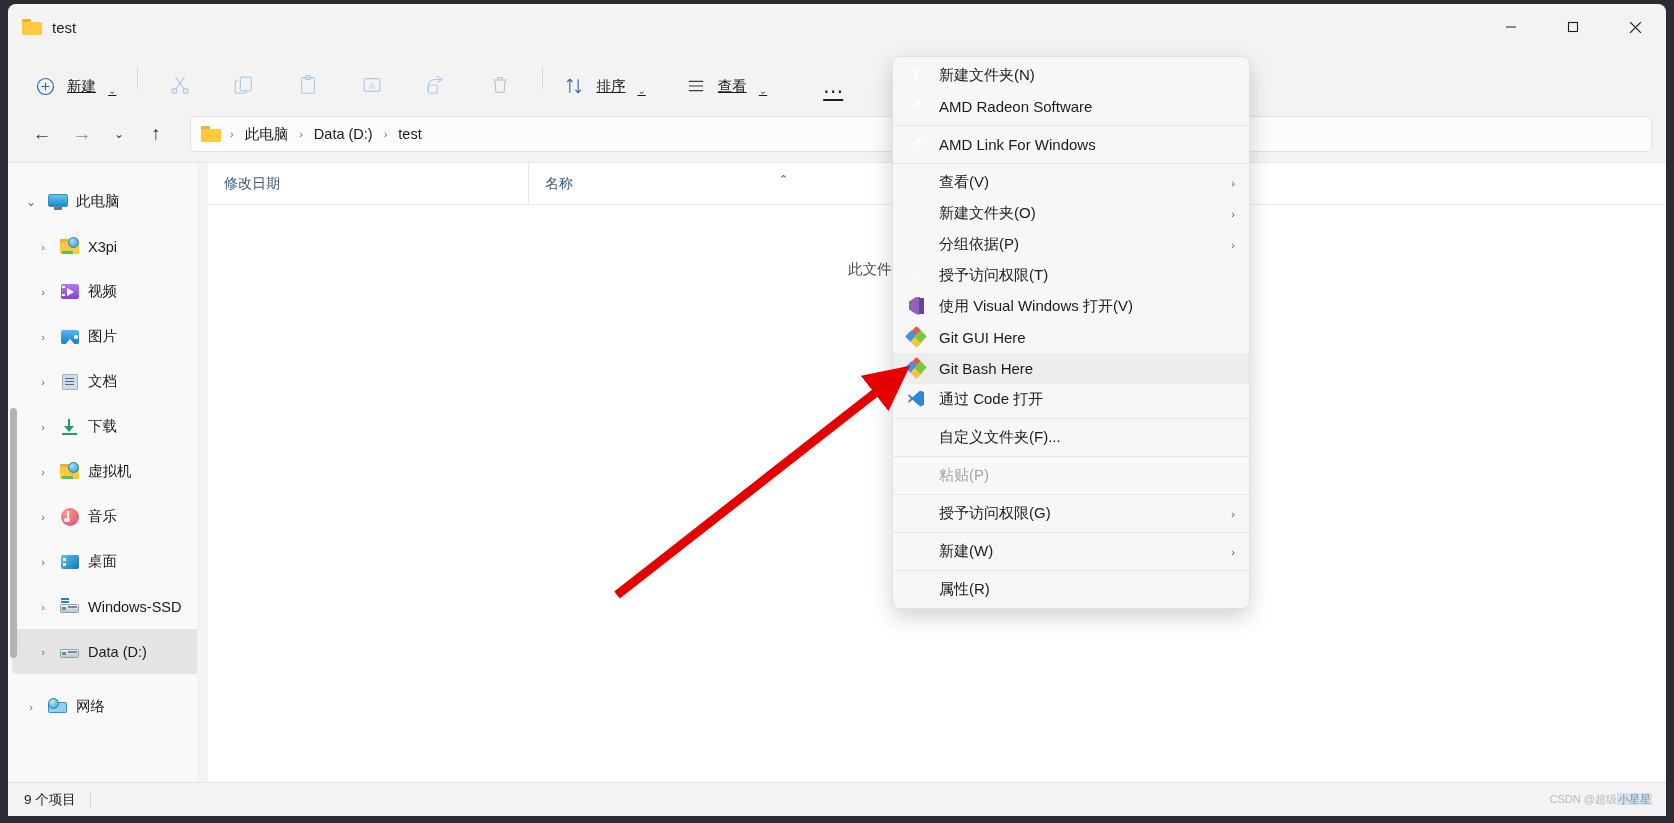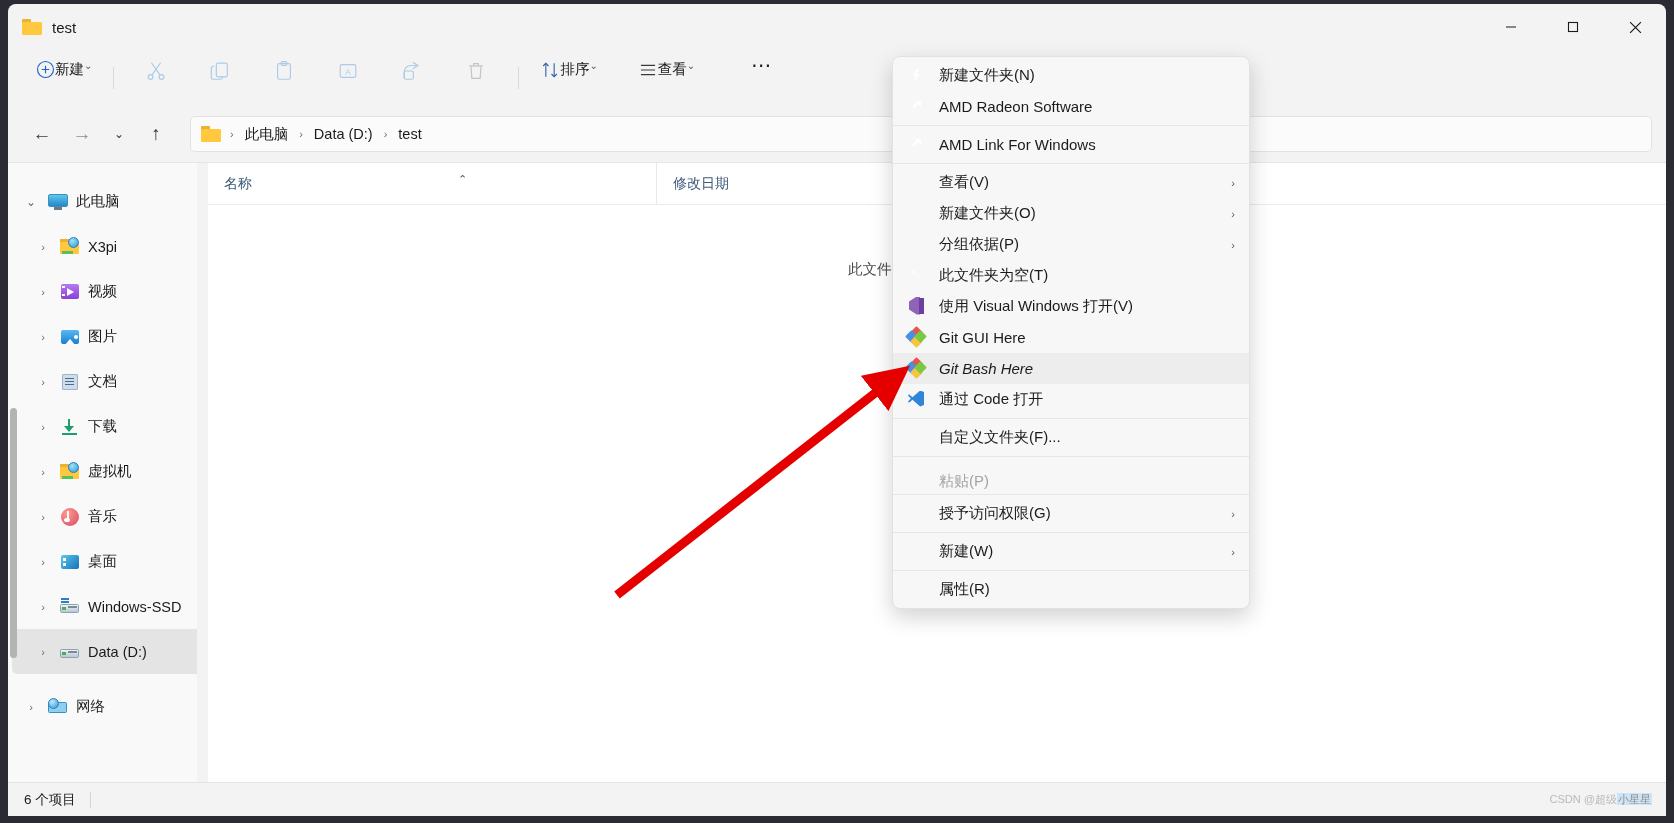--- a/index.html
+++ b/index.html
@@ -44,23 +44,24 @@
     position:absolute; left:0; top:3px; width:20px; height:13px;
     background:#ffc83d; border-radius:1.5px;
   }
 
   
   .toolbar {
     height:56px; background:#f3f3f3; display:flex; align-items:center;
     padding-left:18px; gap:2px; flex:0 0 auto; position:relative;
   }
   .tb-btn {
-    height:36px; display:flex; align-items:flex-start; gap:0;
+    height:36px; display:flex; align-items:flex-end; gap:12px;
     padding:0 10px; border-radius:5px; color:#1b1b1b; font-size:14.5px;
     cursor:default;
+    text-decoration:underline;
   }
   .tb-icon-btn { width:62px; justify-content:center; padding:0; }
   .tb-sep { width:1px; height:22px; background:#d8d8d8; margin:0 9px; }
   .chev-sm { font-size:10px; color:#5a5a5a; }
   .disabled { opacity:.45; }
 
   
   .addrrow {
     height:56px; background:#f3f3f3; display:flex; align-items:center;
     padding-left:14px; gap:0; flex:0 0 auto;
@@ -177,22 +178,22 @@
 
   
   .ctxmenu {
     position:absolute; left:884px; top:52px; width:358px;
     background:#f7f7f7; border:1px solid #e2e2e2; border-radius:8px;
     box-shadow:0 8px 22px rgba(0,0,0,.18);
     padding:3px 0; z-index:40;
   }
   .mi { height:31px; display:flex; align-items:center; gap:12px; padding:0 14px 0 14px;
         font-size:15px; color:#1b1b1b; position:relative; }
-  .mi.hovered { background:#ededed;font-style:italic; }
-  .mi.dis { color:#a5a5a5;align-items:flex-end; }
+  .mi.hovered { background:#ededed; }
+  .mi.dis { color:#a5a5a5; }
   .mi .mlabel { flex:1 1 auto; white-space:nowrap; }
   .mi .sub { font-size:11px; color:#5a5a5a; }
   .mi-ico { width:20px; height:20px; flex:0 0 20px; position:relative; }
   .mi-sep { height:1px; background:#e6e6e6; margin:3px 0; }
 
   
   .mic-newfolder { width:19px;height:19px;border-radius:50%;background:#1a7fd2; }
   .mic-newfolder:after { content:""; position:absolute; left:6px; top:3px; width:7px; height:13px;
      background:#fff; clip-path:polygon(55% 0,100% 0,45% 45%,100% 45%,20% 100%,40% 55%,0 55%); }
   .mic-amd { width:18px;height:18px;background:#d60b2c; border-radius:2px; }
@@ -485,34 +486,34 @@
           </span>
         <span>网络</span>
       </div>
 
       <div class="sb-track" style="right:0;top:0;bottom:0;"></div>
       <div class="sb-thumb" style="right:2px;top:245px;height:250px;"></div>
     </div>
 
     <div class="filearea">
       <div class="colheader">
+        <div class="col" style="width:320px;">
+          <span>修改日期</span>
+        </div>
         <div class="col" style="width:448px;">
           <span>名称</span>
           <span class="sort-caret" style="left:250px;">⌃</span>
         </div>
-        <div class="col" style="width:320px;">
-          <span>修改日期</span>
-        </div>
       </div>
       <div class="emptytext">此文件夹为空。</div>
     </div>
   </div>
 
   <div class="statusbar">
-    <span class="status-text">6 个项目</span>
+    <span class="status-text">9 个项目</span>
     <span class="status-sep"></span>
     <span class="watermark">
       <span>CSDN @超级</span><span class="wm-hl">小星星</span>
     </span>
   </div>
 
   <div class="ctxmenu">
 
     <div class="mi">
       <span class="mi-ico"><i class="mic-newfolder"></i></span>
@@ -542,21 +543,21 @@
       <span class="mlabel">新建文件夹(O)</span>
       <span class="sub">›</span>
     </div>
     <div class="mi">
       <span class="mi-ico"></span>
       <span class="mlabel">分组依据(P)</span>
       <span class="sub">›</span>
     </div>
     <div class="mi">
       <span class="mi-ico"><i class="mic-term"></i></span>
-      <span class="mlabel">此文件夹为空(T)</span>
+      <span class="mlabel">授予访问权限(T)</span>
     </div>
     <div class="mi">
       <span class="mi-ico"><i class="mic-vs"><i class="a"></i><i class="b"></i></i></span>
       <span class="mlabel">使用 Visual Windows 打开(V)</span>
     </div>
     <div class="mi">
       <span class="mi-ico"><i class="mic-git"><i class="r"></i><i class="b"></i><i class="y"></i><i class="g"></i></i></span>
       <span class="mlabel">Git GUI Here</span>
     </div>
     <div class="mi hovered">

